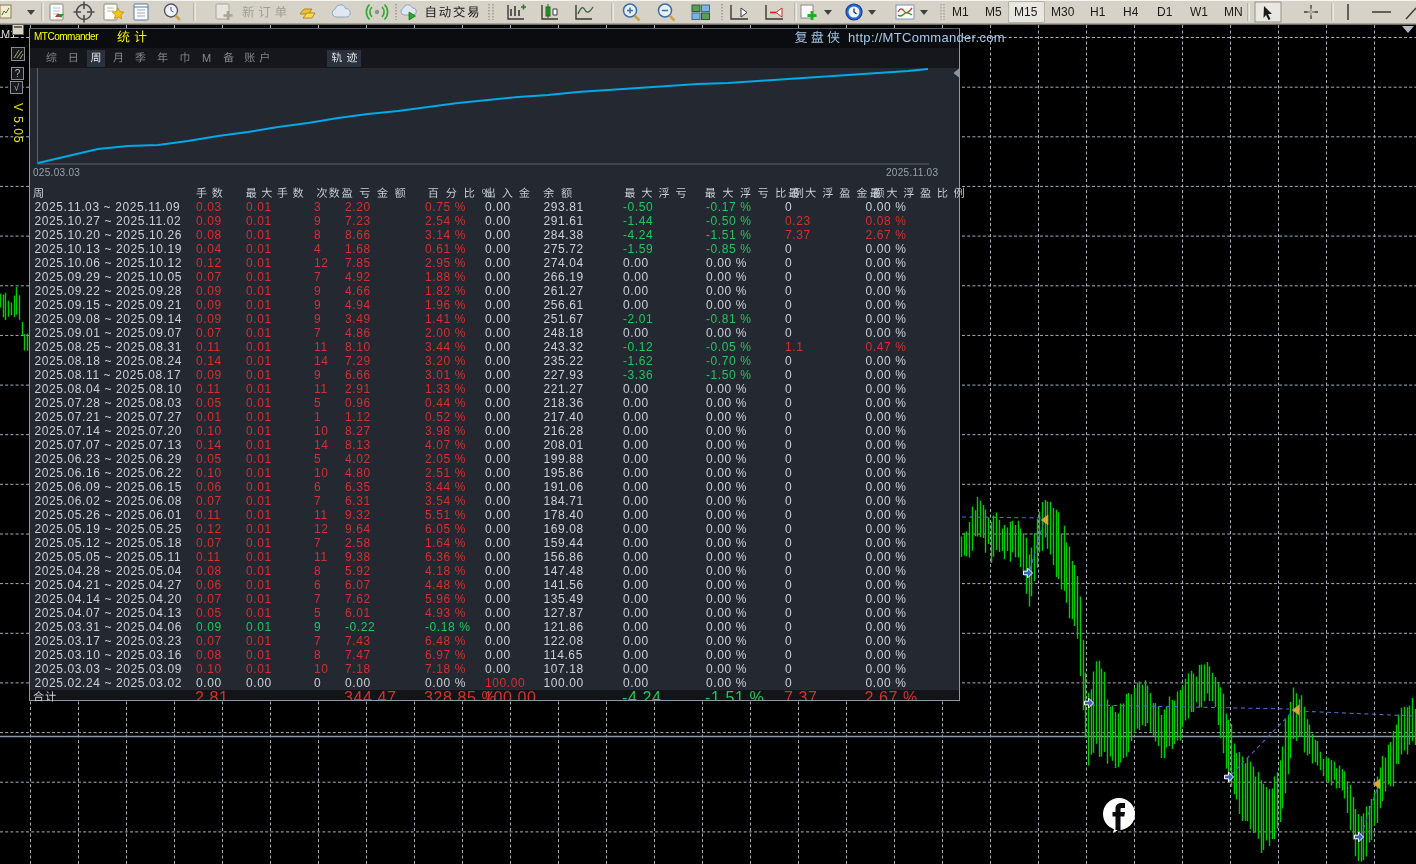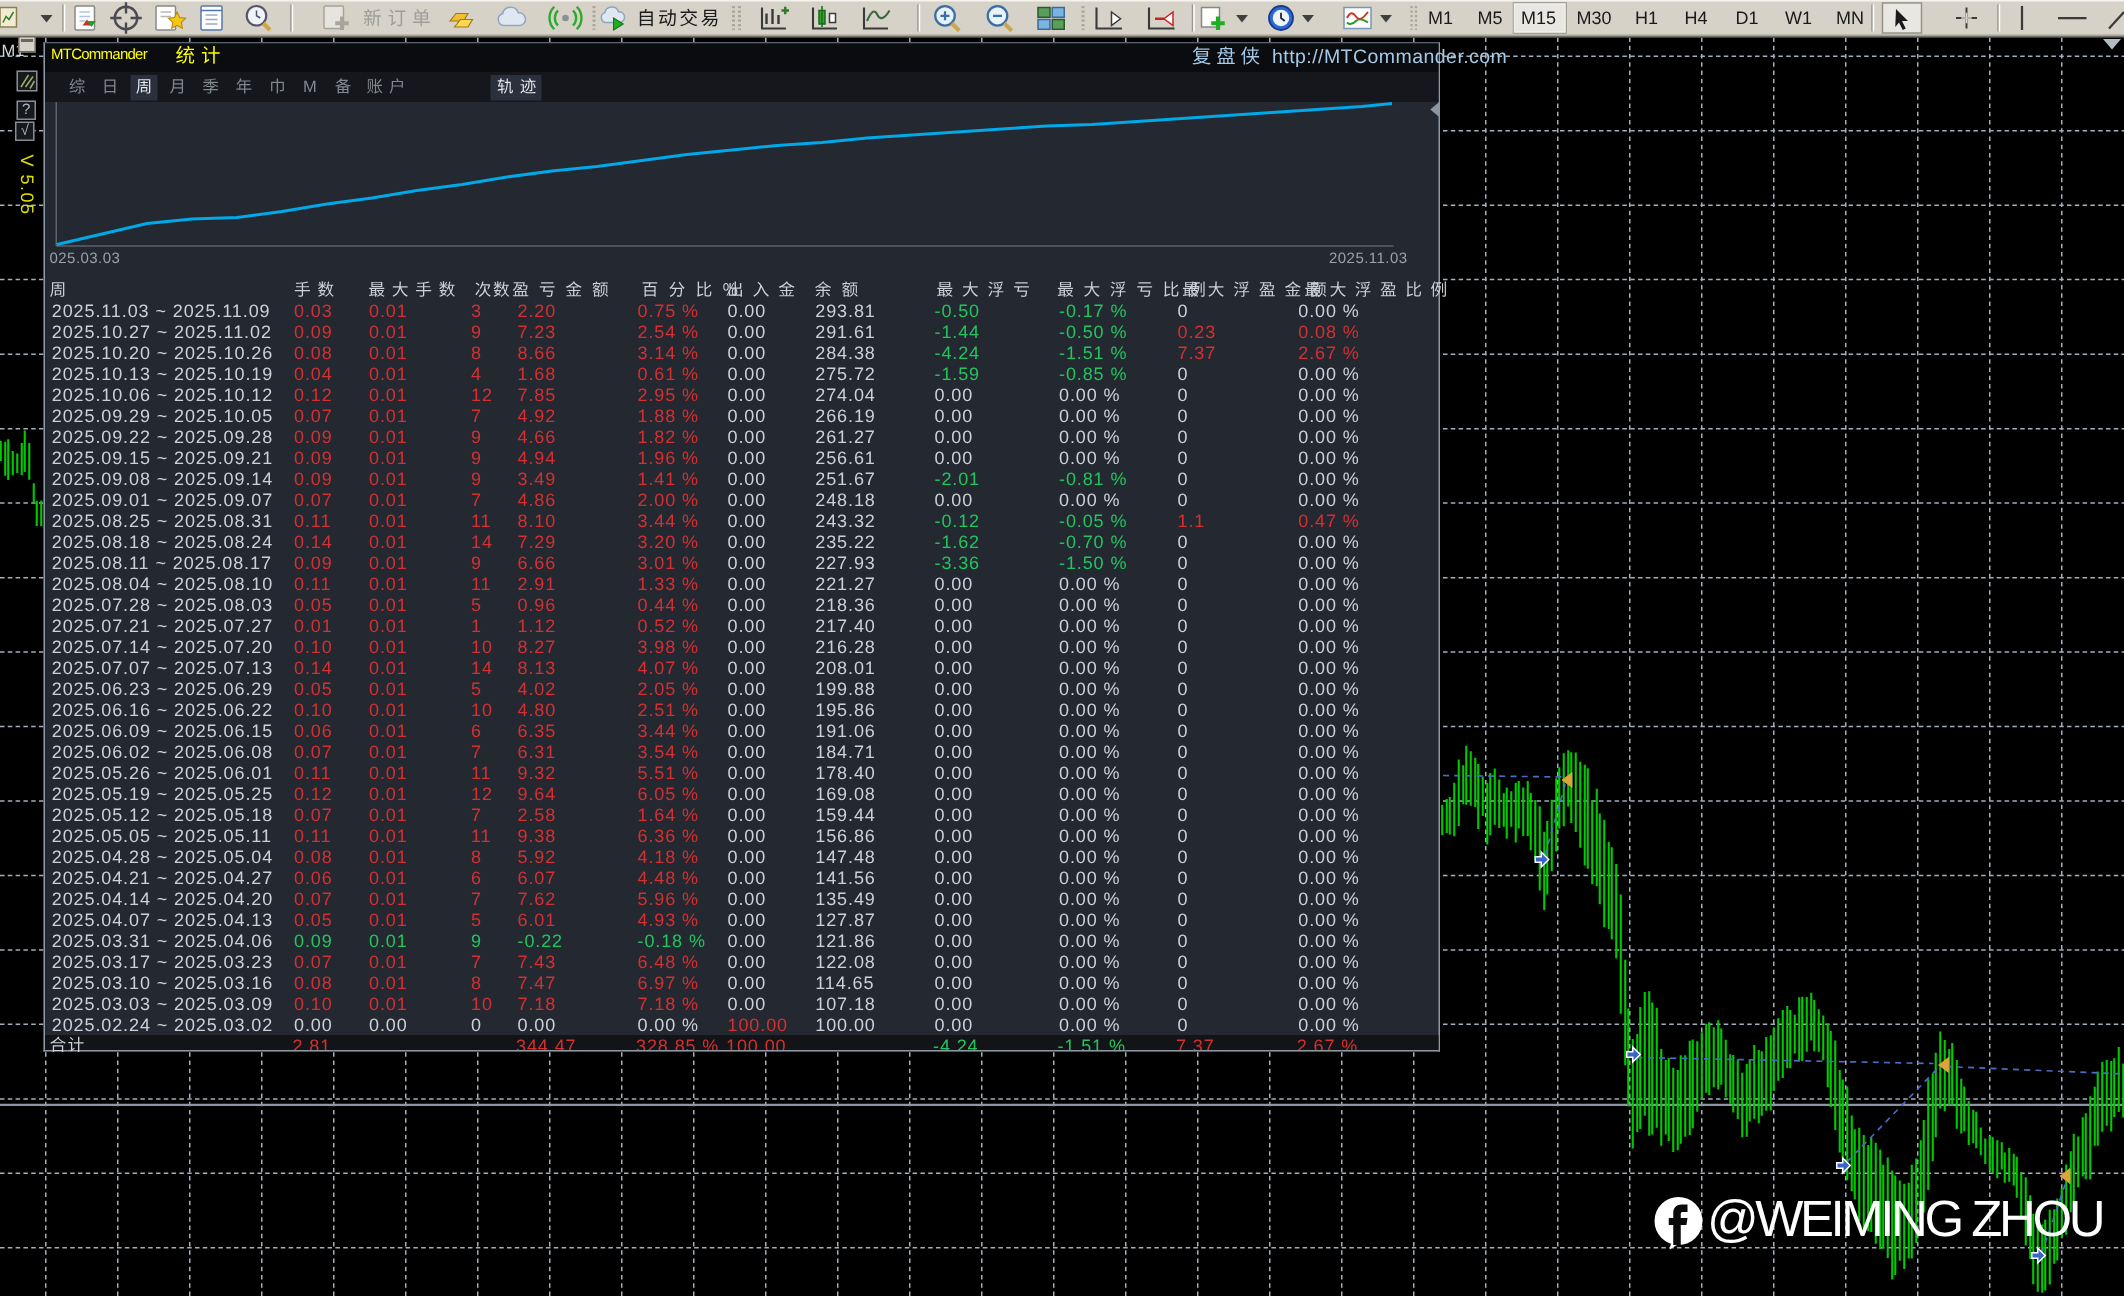--- a/index.html
+++ b/index.html
@@ -7,21 +7,21 @@
 #panel{position:absolute;left:29px;top:28px;width:931px;height:673px;background:#232831;border:1px solid #8d98a5;border-top:1px solid #55606c;z-index:30}
 #ptitle{position:absolute;left:0;top:0;width:929px;height:19px;background:#0a0c0f}
 #pmenu{position:absolute;left:0;top:19px;width:929px;height:20px;background:#15171c}
 .mbox{position:absolute;top:2px;height:17px;background:#2a313d}
 #url{position:absolute;left:848px;top:30px;color:#a5c9e7;font-size:13px;letter-spacing:0.3px;z-index:32}
 .axlab{position:absolute;top:138px;color:#9aa2ac;font-size:10px;letter-spacing:0.3px}
 #tbl{position:absolute;left:0;top:0;width:929px;height:671px;overflow:hidden}
 .col{position:absolute;top:171px;font-size:12px;line-height:14px;letter-spacing:0.6px;white-space:pre}
 .col div{height:14px}
 .w{color:#ccd1d8}.r{color:#d53031}.g{color:#22c55e}
-#totrow{position:absolute;left:-1px;top:661px;width:931px;height:10px;background:#131417;font-size:12px;letter-spacing:0.6px;line-height:15px}
+#totrow{position:absolute;left:-1px;top:661px;width:931px;height:10px;background:#131417;font-size:16px;letter-spacing:0.6px;line-height:15px}
 #wm{position:absolute;left:1138px;top:794px;z-index:35;color:#fff;font-size:34px;letter-spacing:-2.3px;white-space:nowrap}
 #m1lab{position:absolute;left:1px;top:28px;color:#d5d5d5;font-size:11px;z-index:25}
 .lbox{position:absolute;z-index:25;background:#17191d;border:1px solid #848c96;color:#aeb6c0;font-size:10px;text-align:center}
 #v505{position:absolute;left:25px;top:103px;z-index:25;color:#e0e000;font-size:12px;transform:rotate(90deg);transform-origin:0 0;letter-spacing:1px}
 #menuM{position:absolute;left:202px;top:52px;color:#83888d;font-size:11px;z-index:32}
 #restore{position:absolute;left:12px;top:24px;width:12px;height:11px;z-index:25;background:#d6d2c8;border:1px solid #6a665c}
 #restore div{margin:1px;height:2px;background:#6a665c}
 </style></head>
 <body>
 <div id="root">
@@ -189,21 +189,20 @@
 <div id="ttl2" style="position:absolute;left:34px;top:31px;z-index:32;color:#ffff00;font-size:10px;letter-spacing:-0.5px">MTCommander</div>
 <div id="url">http://MTCommander.com</div>
 <div id="menuM">M</div>
 <svg style="position:absolute;left:0;top:0;z-index:40;pointer-events:none" width="1416" height="864">
       <path d="M37.5 68V164" stroke="#5a636e" stroke-width="1"></path>
       <path d="M37.5 164H929" stroke="#5a636e" stroke-width="1"></path>
       <polyline points="38,163 68,156 98,149 128,146 158,145 188,141 218,136 248,132 278,127 308,123 338,118 368,114 398,111 428,107 458,103 488,100 518,97 548,95 578,92 608,90 638,88 668,86 698,84 728,83 758,81 788,79 818,77 848,75 878,73 908,71 928,69" stroke="#00a9e8" stroke-width="2" fill="none"></polyline>
       <path d="M959.5 68l-6 5 6 5z" fill="#8c96a2"></path>
       <path d="M1402 26h12l-6 7z" fill="#b2bac4"></path>
     </svg>
-<div id="wm">@WEIMING ZHOU</div>
 <svg style="position:absolute;left:1100px;top:796px;z-index:35" width="38" height="38" viewBox="0 0 38 38">
       <path d="M19 2a16 16 0 100 32 16 16 0 000-32z" fill="#fff"></path>
       <path d="M14 33l-1 4 5-3z" fill="#fff"></path>
       <path d="M21.5 12h3.5V7h-4c-3.3 0-5.5 2.3-5.5 5.5V16h-3v4.6h3V34h5V20.6h3.8l.7-4.6h-4.5v-2.6c0-.9.5-1.4 1-1.4z" fill="#0a0a0a"></path>
     </svg>
 <svg style="position:absolute;left:0;top:0;z-index:60;pointer-events:none" width="1416" height="864" viewBox="0 0 1416 864">
       <defs>
         <path id="g65b0" d="M360 213C390 163 426 95 442 51L495 83C480 125 444 190 411 240ZM135 235C115 174 82 112 41 68C56 59 82 40 94 30C133 77 173 150 196 220ZM553 744V400C553 267 545 95 460 -25C476 -34 506 -57 518 -71C610 59 623 256 623 400V432H775V-75H848V432H958V502H623V694C729 710 843 736 927 767L866 822C794 792 665 762 553 744ZM214 827C230 799 246 765 258 735H61V672H503V735H336C323 768 301 811 282 844ZM377 667C365 621 342 553 323 507H46V443H251V339H50V273H251V18C251 8 249 5 239 5C228 4 197 4 162 5C172 -13 182 -41 184 -59C233 -59 267 -58 290 -47C313 -36 320 -18 320 17V273H507V339H320V443H519V507H391C410 549 429 603 447 652ZM126 651C146 606 161 546 165 507L230 525C225 563 208 622 187 665Z"></path>
         <path id="g8ba2" d="M114 772C167 721 234 650 266 605L319 658C287 702 218 770 165 820ZM205 -55C221 -35 251 -14 461 132C453 147 443 178 439 199L293 103V526H50V454H220V96C220 52 186 21 167 8C180 -6 199 -37 205 -55ZM396 756V681H703V31C703 12 696 6 677 5C655 5 583 4 508 7C521 -15 535 -52 540 -75C634 -75 697 -73 733 -60C770 -46 782 -21 782 30V681H960V756Z"></path>
         <path id="g5355" d="M221 437H459V329H221ZM536 437H785V329H536ZM221 603H459V497H221ZM536 603H785V497H536ZM709 836C686 785 645 715 609 667H366L407 687C387 729 340 791 299 836L236 806C272 764 311 707 333 667H148V265H459V170H54V100H459V-79H536V100H949V170H536V265H861V667H693C725 709 760 761 790 809Z"></path>

